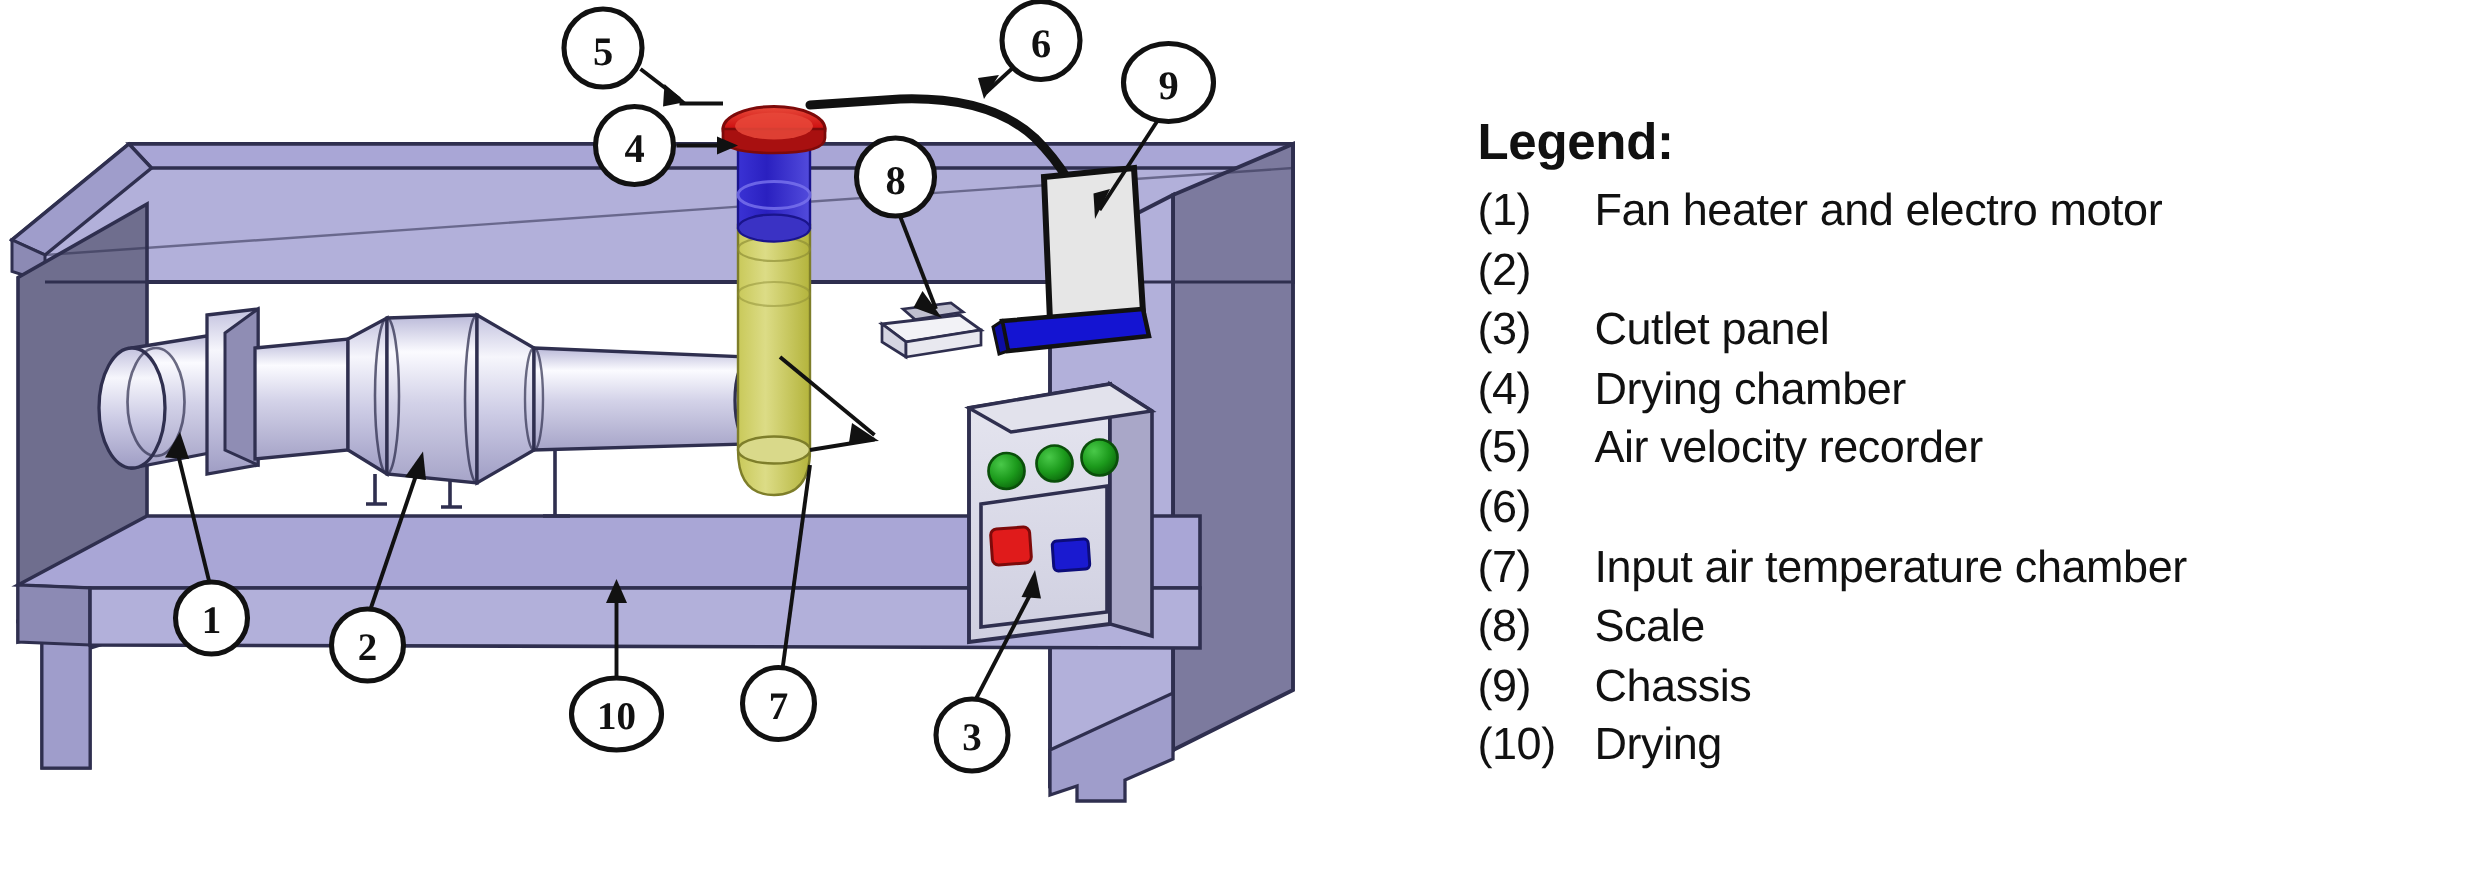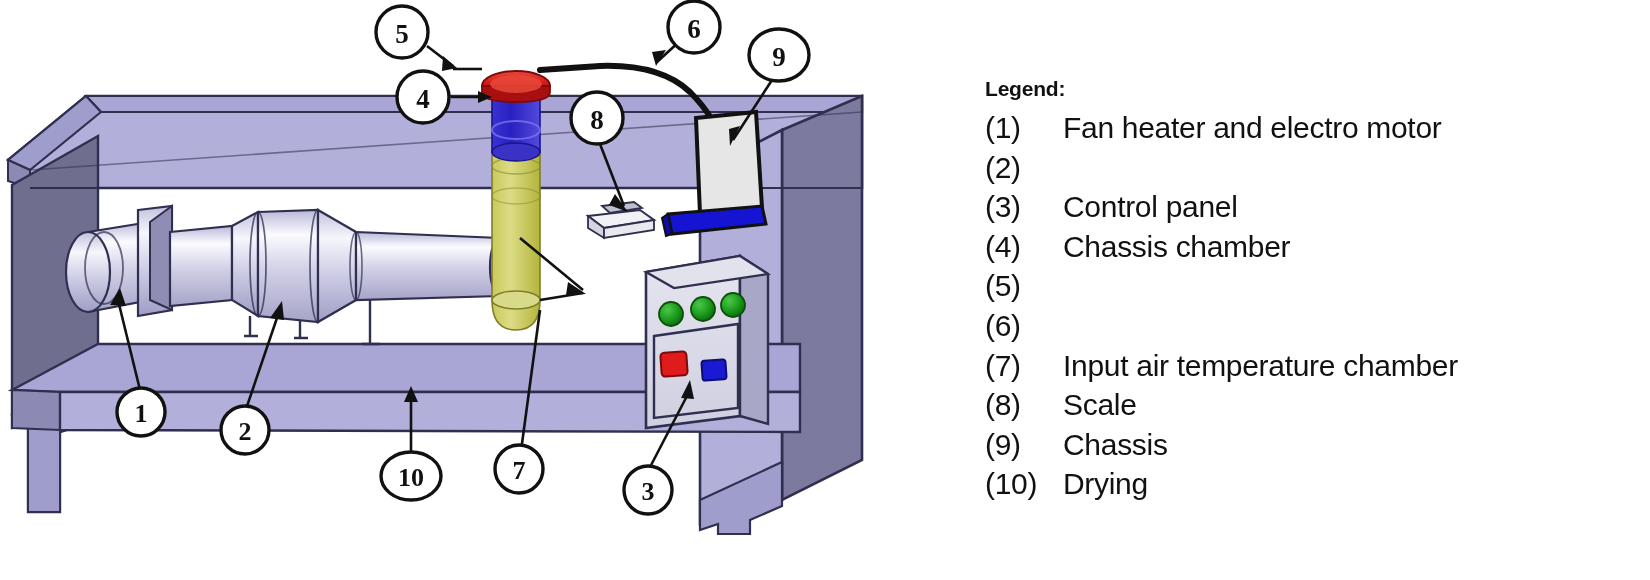--- a/index.html
+++ b/index.html
@@ -6,21 +6,21 @@
   body{width:1650px;height:580px;overflow:hidden;
        font-family:"Liberation Sans","DejaVu Sans",sans-serif;}
   #root{position:relative;width:1650px;height:580px;background:#fff;}
 
   
   #diagram{position:absolute;left:0;top:0;width:960px;height:580px;}
   #diagram svg{display:block;}
 
   
   #legend{position:absolute;left:985px;top:78px;width:660px;}
-  #legend-title{font-size:21px;font-weight:bold;color:#111;
+  #legend-title{font-size:34px;font-weight:bold;color:#111;
                 letter-spacing:-0.2px;line-height:1.0;margin-bottom:9px;}
   .legend-row{display:flex;align-items:baseline;font-size:30px;color:#111;
               line-height:1.32;letter-spacing:-0.3px;}
   .legend-num{width:78px;flex:0 0 78px;}
   .legend-label{flex:1 1 auto;white-space:nowrap;}
 </style>
 </head>
 <body>
 
 <div id="root">
@@ -260,28 +260,29 @@
     <div id="legend-list">
         <div class="legend-row">
           <span class="legend-num">(1)</span>
           <span class="legend-label">Fan heater and electro motor</span>
         </div>
         <div class="legend-row">
           <span class="legend-num">(2)</span>
         </div>
         <div class="legend-row">
           <span class="legend-num">(3)</span>
-          <span class="legend-label">Control panel</span>
+          <span class="legend-label">Cutlet panel</span>
         </div>
         <div class="legend-row">
           <span class="legend-num">(4)</span>
-          <span class="legend-label">Chassis chamber</span>
+          <span class="legend-label">Drying chamber</span>
         </div>
         <div class="legend-row">
           <span class="legend-num">(5)</span>
+          <span class="legend-label">Air velocity recorder</span>
         </div>
         <div class="legend-row">
           <span class="legend-num">(6)</span>
         </div>
         <div class="legend-row">
           <span class="legend-num">(7)</span>
           <span class="legend-label">Input air temperature  chamber</span>
         </div>
         <div class="legend-row">
           <span class="legend-num">(8)</span>

